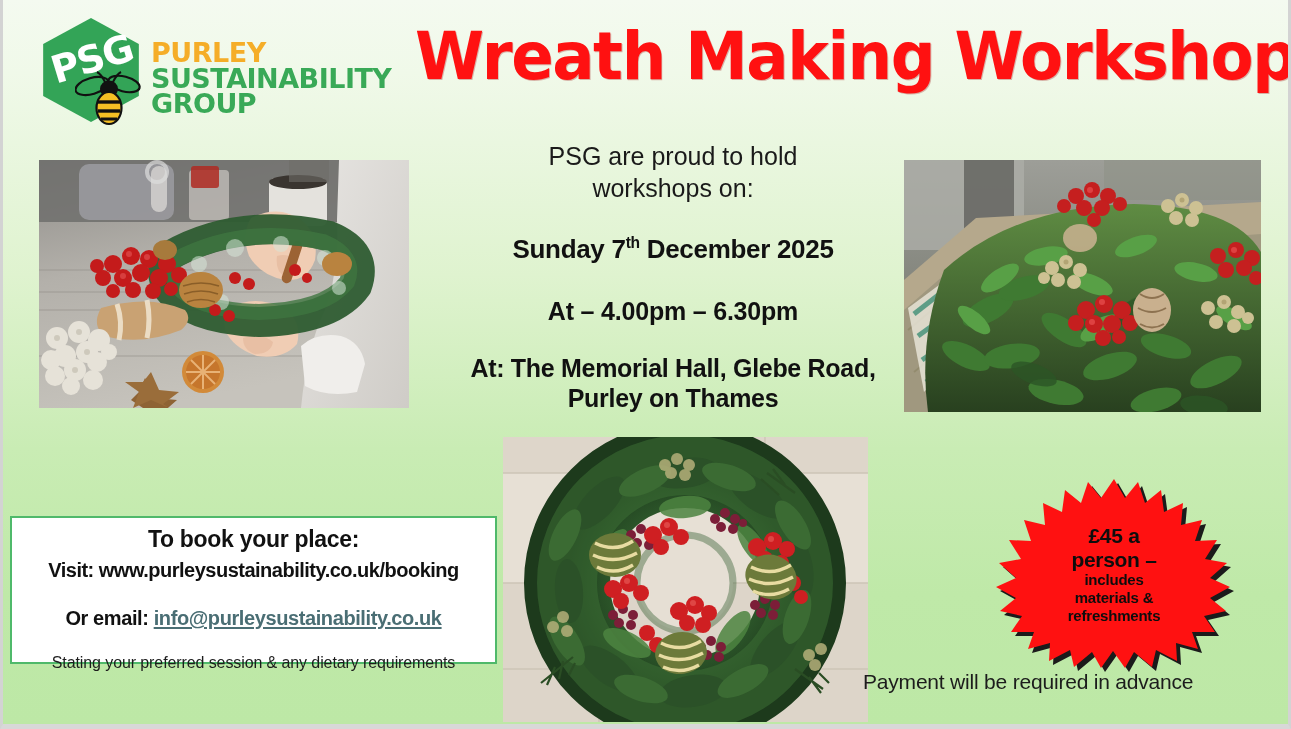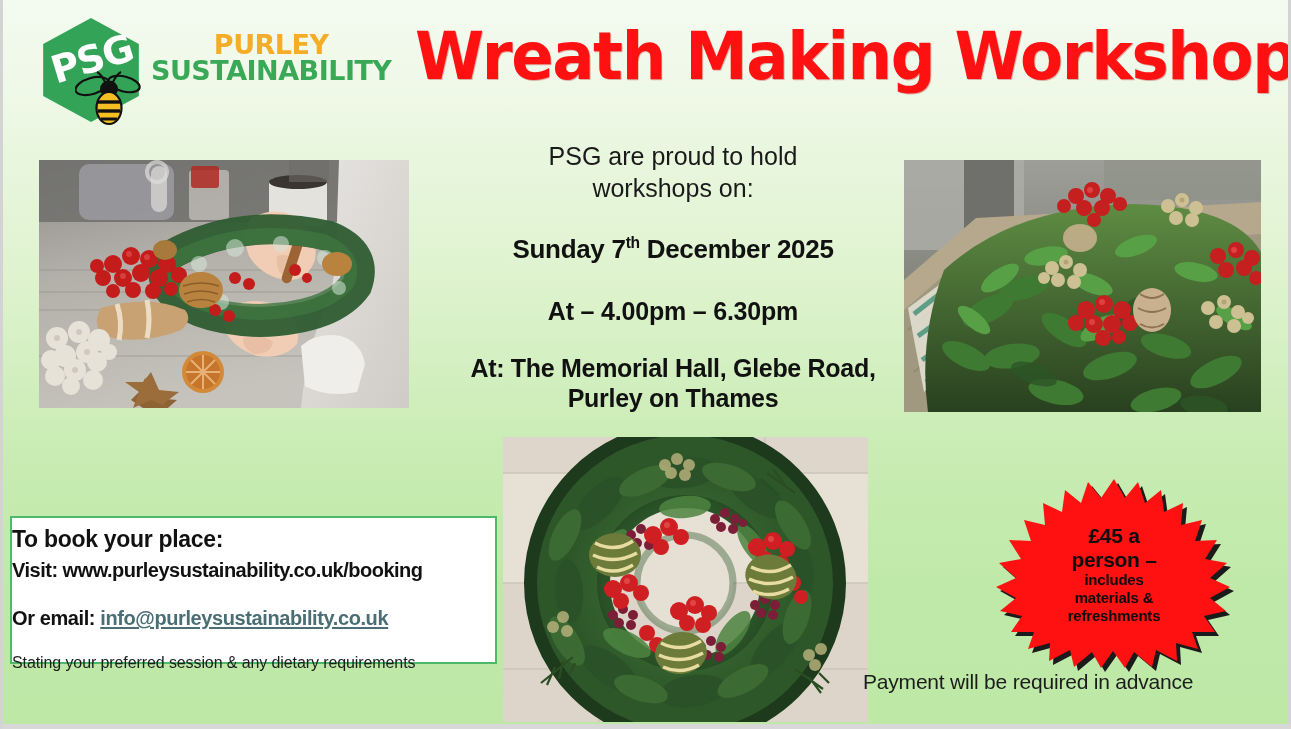--- a/index.html
+++ b/index.html
@@ -63,26 +63,25 @@
     position: absolute;
     left: 36px;
     top: 46px;
     width: 68px;
     height: 62px;
   }
 
   .logo-words {
     position: absolute;
     left: 112px;
-    top: 18px;
+    top: 26px;
     line-height: 0.95;
     font-family: "DejaVu Sans", sans-serif;
     font-weight: bold;
     letter-spacing: -0.5px;
-    text-align: center;
   }
   .logo-words .l1 { font-size: 27px; color: #f5ad28; display: block; }
   .logo-words .l2 { font-size: 27px; color: #39a957; display: block; }
   .logo-words .l3 { font-size: 27px; color: #39a957; display: block; }
 
   
   #title {
     position: absolute;
     left: 390px;
     top: 24px;
@@ -150,21 +149,21 @@
   
   #booking-box {
     position: absolute;
     left: 7px;
     top: 516px;
     width: 487px;
     height: 148px;
     background: #ffffff;
     border: 2px solid #4fb96a;
     box-sizing: border-box;
-    text-align: left;
+    text-align: center;
     color: #111111;
   }
   #booking-box .bb-title {
     font-size: 23px;
     font-weight: bold;
     margin-top: 8px;
     letter-spacing: -0.3px;
   }
   #booking-box .bb-visit {
     font-size: 20px;
@@ -259,20 +258,21 @@
 
         <ellipse cx="34" cy="44" rx="12.5" ry="16" fill="#f5bf24" stroke="#111111" stroke-width="2.2"></ellipse>
         <path d="M22.5 38 H45.5" stroke="#111111" stroke-width="3.4"></path>
         <path d="M23 47 H45" stroke="#111111" stroke-width="3.4"></path>
         <path d="M26 55 H42" stroke="#111111" stroke-width="3"></path>
       </svg>
     </div>
     <div class="logo-words">
       <span class="l1">PURLEY</span>
       <span class="l2">SUSTAINABILITY</span>
+      <span class="l3">GROUP</span>
     </div>
   </div>
 
   <div id="title">Wreath Making Workshops</div>
 
   <div id="center-text">
     <div class="intro">
       <div>PSG are proud to hold</div>
       <div>workshops on:</div>
     </div>

